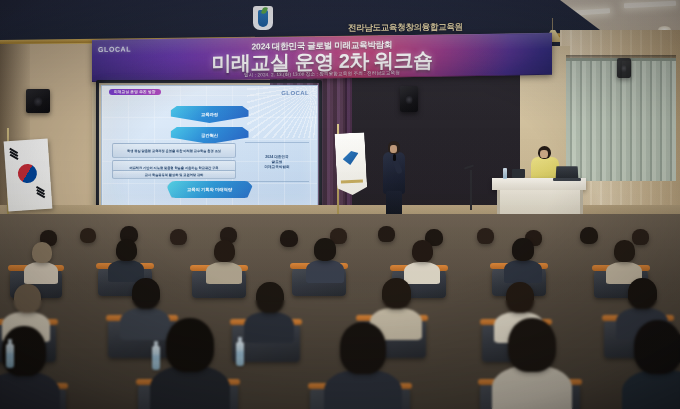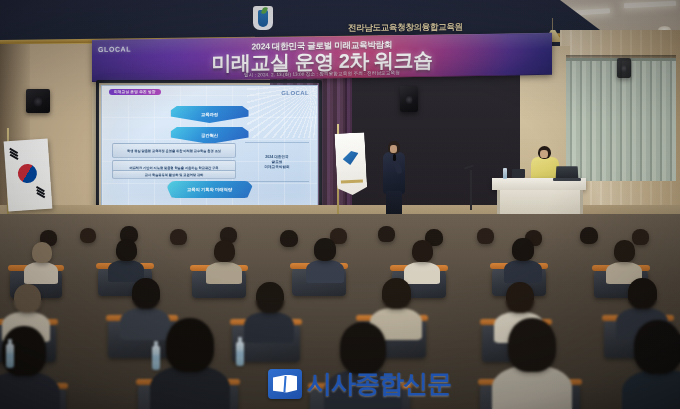--- a/index.html
+++ b/index.html
@@ -619,22 +619,14 @@
 
     <div class="bottle" style="left:6px;top:130px;"></div>
     <div class="bottle" style="left:152px;top:132px;"></div>
     <div class="bottle" style="left:236px;top:128px;"></div>
   </div>
 
   <div class="blur-near"></div>
   <div class="warmth"></div>
   <div class="vignette"></div>
 
-  <div class="watermark">
-    <div class="wm-logo">
-      <div class="bk"></div>
-        <div class="pg"></div>
-        <div class="pgline"></div>
-    </div>
-    <div class="wm-text">시사종합신문</div>
-  </div>
 
 </div>
 
 </body></html>

